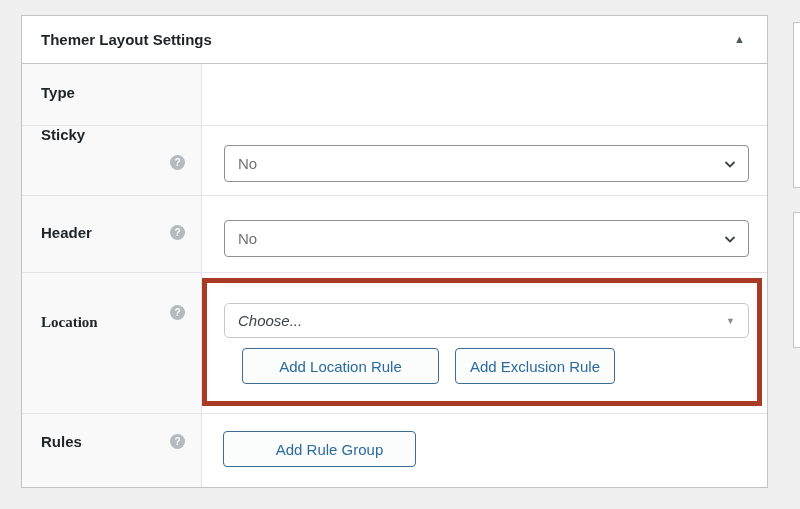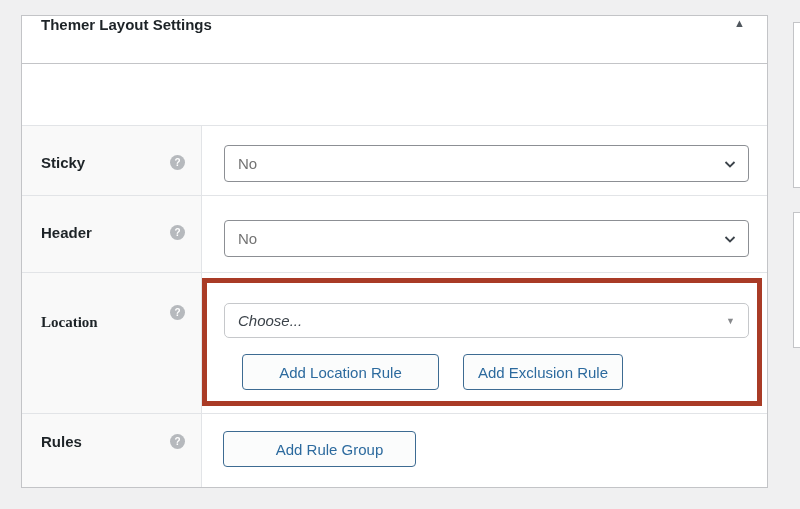--- a/index.html
+++ b/index.html
@@ -8,21 +8,21 @@
     background:#f0f0f1;
     font-family:"Liberation Sans","DejaVu Sans",sans-serif;
     -webkit-font-smoothing:antialiased;
   }
   .panel{
     position:absolute;left:21px;top:15px;width:747px;height:473px;
     background:#fff;border:1px solid #c3c4c7;box-sizing:border-box;
   }
   .panel-header{
     height:48px;border-bottom:1px solid #c3c4c7;box-sizing:border-box;
-    display:flex;align-items:flex-start;justify-content:space-between;
+    display:flex;align-items:center;justify-content:space-between;
     padding:0 16px 0 19px;background:#fff;
   }
   .panel-title{font-size:15px;font-weight:bold;color:#1d2327;}
   .collapse-btn{
     background:none;border:0;padding:2px 6px;cursor:pointer;
     color:#50575e;font-size:11px;line-height:1;
   }
   .row{display:flex;border-bottom:1px solid #e2e4e7;box-sizing:border-box;background:#fff;}
   .row:last-child{border-bottom:0;}
   .row-type{height:62px;}
@@ -31,21 +31,21 @@
   .row-location{height:141px;}
   .row-rules{height:73px;}
   .cell-label{
     width:180px;flex:0 0 180px;background:#f9f9f9;
     border-right:1px solid #e2e4e7;box-sizing:border-box;
     display:flex;justify-content:space-between;align-items:flex-start;
     padding:0 16px 0 19px;
   }
   .field-label{font-size:15px;font-weight:bold;color:#1d2327;line-height:18px;}
   .row-type  .field-label{margin-top:20px;}
-  .row-sticky .field-label{margin-top:28px;}
+  .row-sticky .field-label{}
   .row-overlay .field-label{margin-top:28px;}
   .row-location .field-label{margin-top:40px;font-family:Liberation Serif, serif;}
   .row-rules .field-label{margin-top:19px;}
   .help-icon{
     width:15px;height:15px;border-radius:50%;background:#b6b9bd;color:#fff;
     font-size:10px;font-weight:bold;line-height:15px;text-align:center;
     cursor:pointer;flex:0 0 15px;
   }
   .row-sticky .help-icon{margin-top:29px;}
   .row-overlay .help-icon{margin-top:29px;}
@@ -67,21 +67,21 @@
   .choose-select{
     position:absolute;left:22px;top:30px;width:525px;height:35px;
     border:1px solid #c6c8cb;border-radius:5px;background:#fff;
     box-sizing:border-box;display:flex;align-items:center;
     padding:0 34px 0 13px;font-size:15px;color:#3c434a;cursor:pointer;font-style:italic;
   }
   .tri-down{
     position:absolute;right:13px;top:50%;margin-top:-6px;
     font-size:9px;color:#87898c;line-height:12px;
   }
-  .loc-buttons{position:absolute;left:20px;top:81px;display:flex;gap:24px;padding-left:20px;}
+  .loc-buttons{position:absolute;left:20px;top:75px;display:flex;gap:16px;padding-left:20px;}
   .btn{
     height:36px;background:#fbfcfc;border:1px solid #3d6b92;border-radius:4px;
     color:#2c6a9e;font-size:15px;display:flex;align-items:center;justify-content:center;
     cursor:pointer;box-sizing:border-box;padding:0;
     font-family:"Liberation Sans","DejaVu Sans",sans-serif;
   }
   .btn-add-location{width:197px;}
   .btn-add-exclusion{width:160px;}
   .btn-add-rule-group{position:absolute;left:21px;top:17px;width:193px;height:36px;padding-left:20px;}
   .annotation{
@@ -99,20 +99,23 @@
 <body>
 
 <div class="panel">
 
   <div class="panel-header">
     <span class="panel-title">Themer Layout Settings</span>
     <button class="collapse-btn"><span>▲</span></button>
   </div>
 
   <div class="row row-type">
+    <div class="cell-label">
+      <span class="field-label">Type</span>
+    </div>
   </div>
 
   <div class="row row-sticky">
     <div class="cell-label">
       <span class="field-label">Sticky</span>
       <span class="help-icon">?</span>
     </div>
     <div class="cell-content">
       <div class="wp-select" role="combobox">
         <span>No</span>

